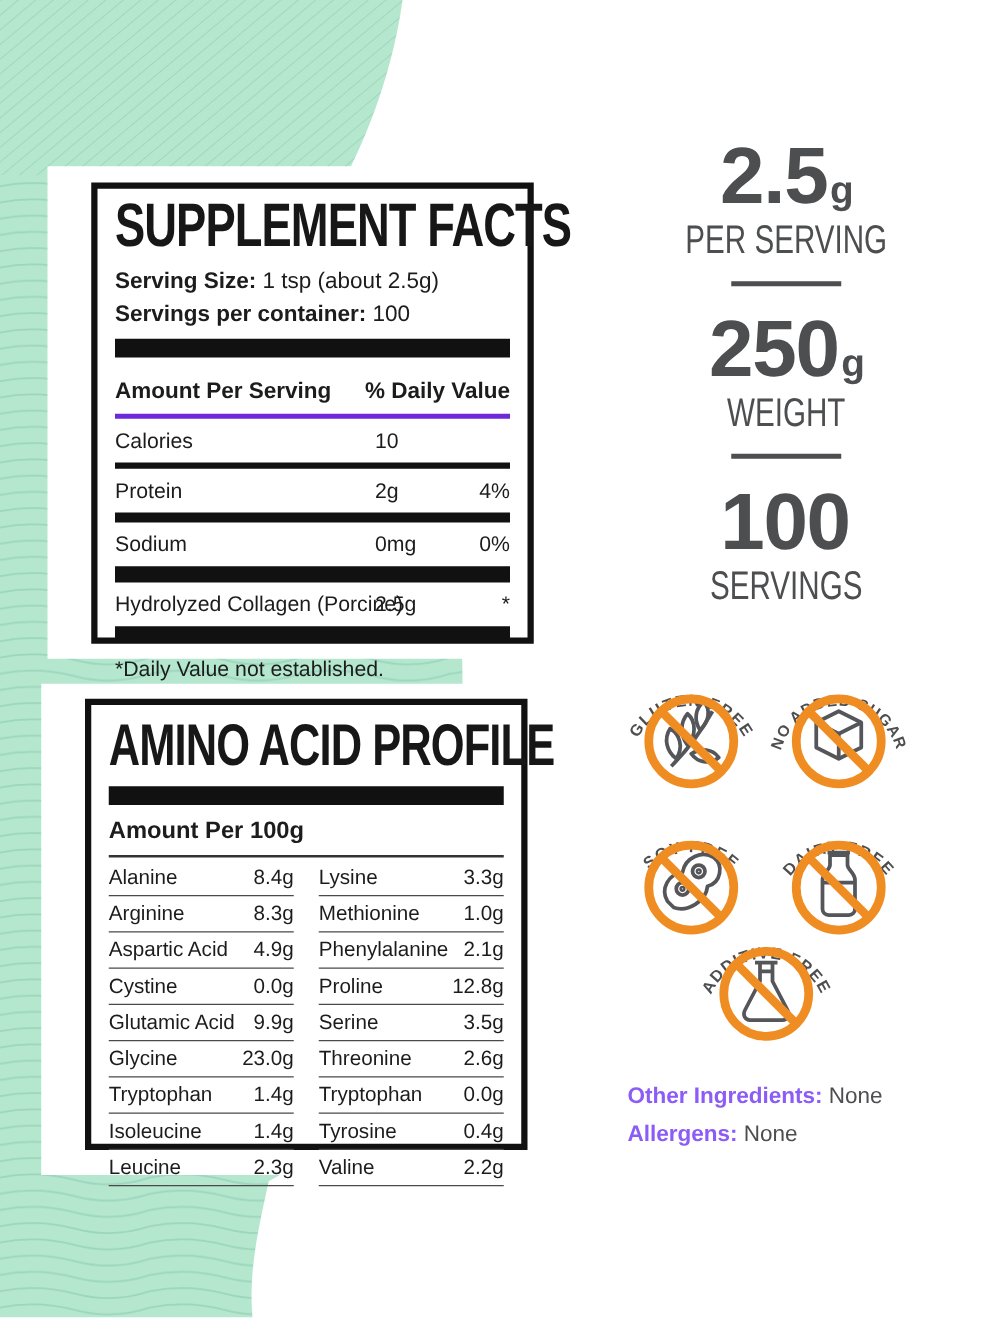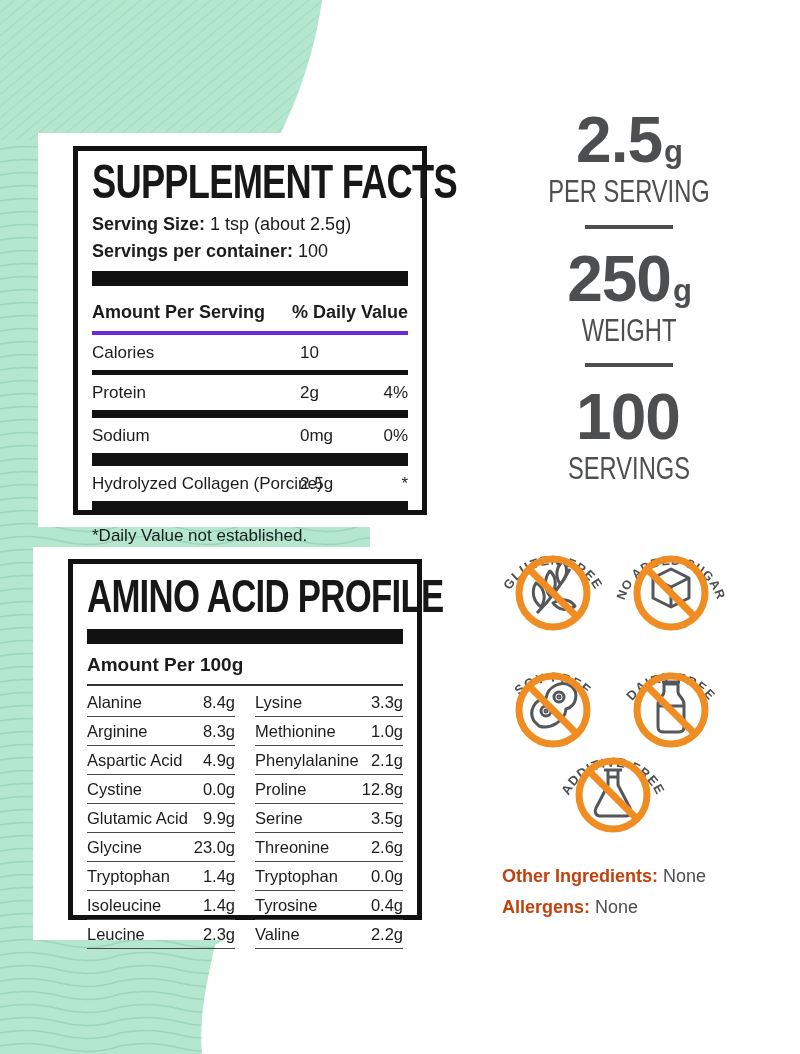--- a/index.html
+++ b/index.html
@@ -71,21 +71,21 @@
   }
   .stat-divider { width:88px; height:4px; background:#4d4e50; margin:16px auto 18px; }
 
   
   .badge { position:absolute; }
   .arc-text { fill:#4d4e50; font-weight:bold; font-family:"Liberation Sans",sans-serif; }
 
   
   #footer-notes { position:absolute; left:502px; top:866px; font-size:18px; color:#4d4e50; }
   #footer-notes .note { margin-bottom:10px; }
-  #footer-notes b { color:#c2410c;text-align:center; }
+  #footer-notes b { color:#8b5cf6;text-align:center; }
 </style>
 </head>
 <body>
 
 <svg class="bg" width="800" height="1054" viewBox="0 0 800 1054">
   <defs>
     <pattern id="diagLines" width="9" height="9" patternUnits="userSpaceOnUse" patternTransform="rotate(50)">
       <rect width="9" height="9" fill="#B4E7CE"></rect>
       <line x1="0" y1="0" x2="0" y2="9" stroke="#9CD5BD" stroke-width="1.4"></line>
     </pattern>

